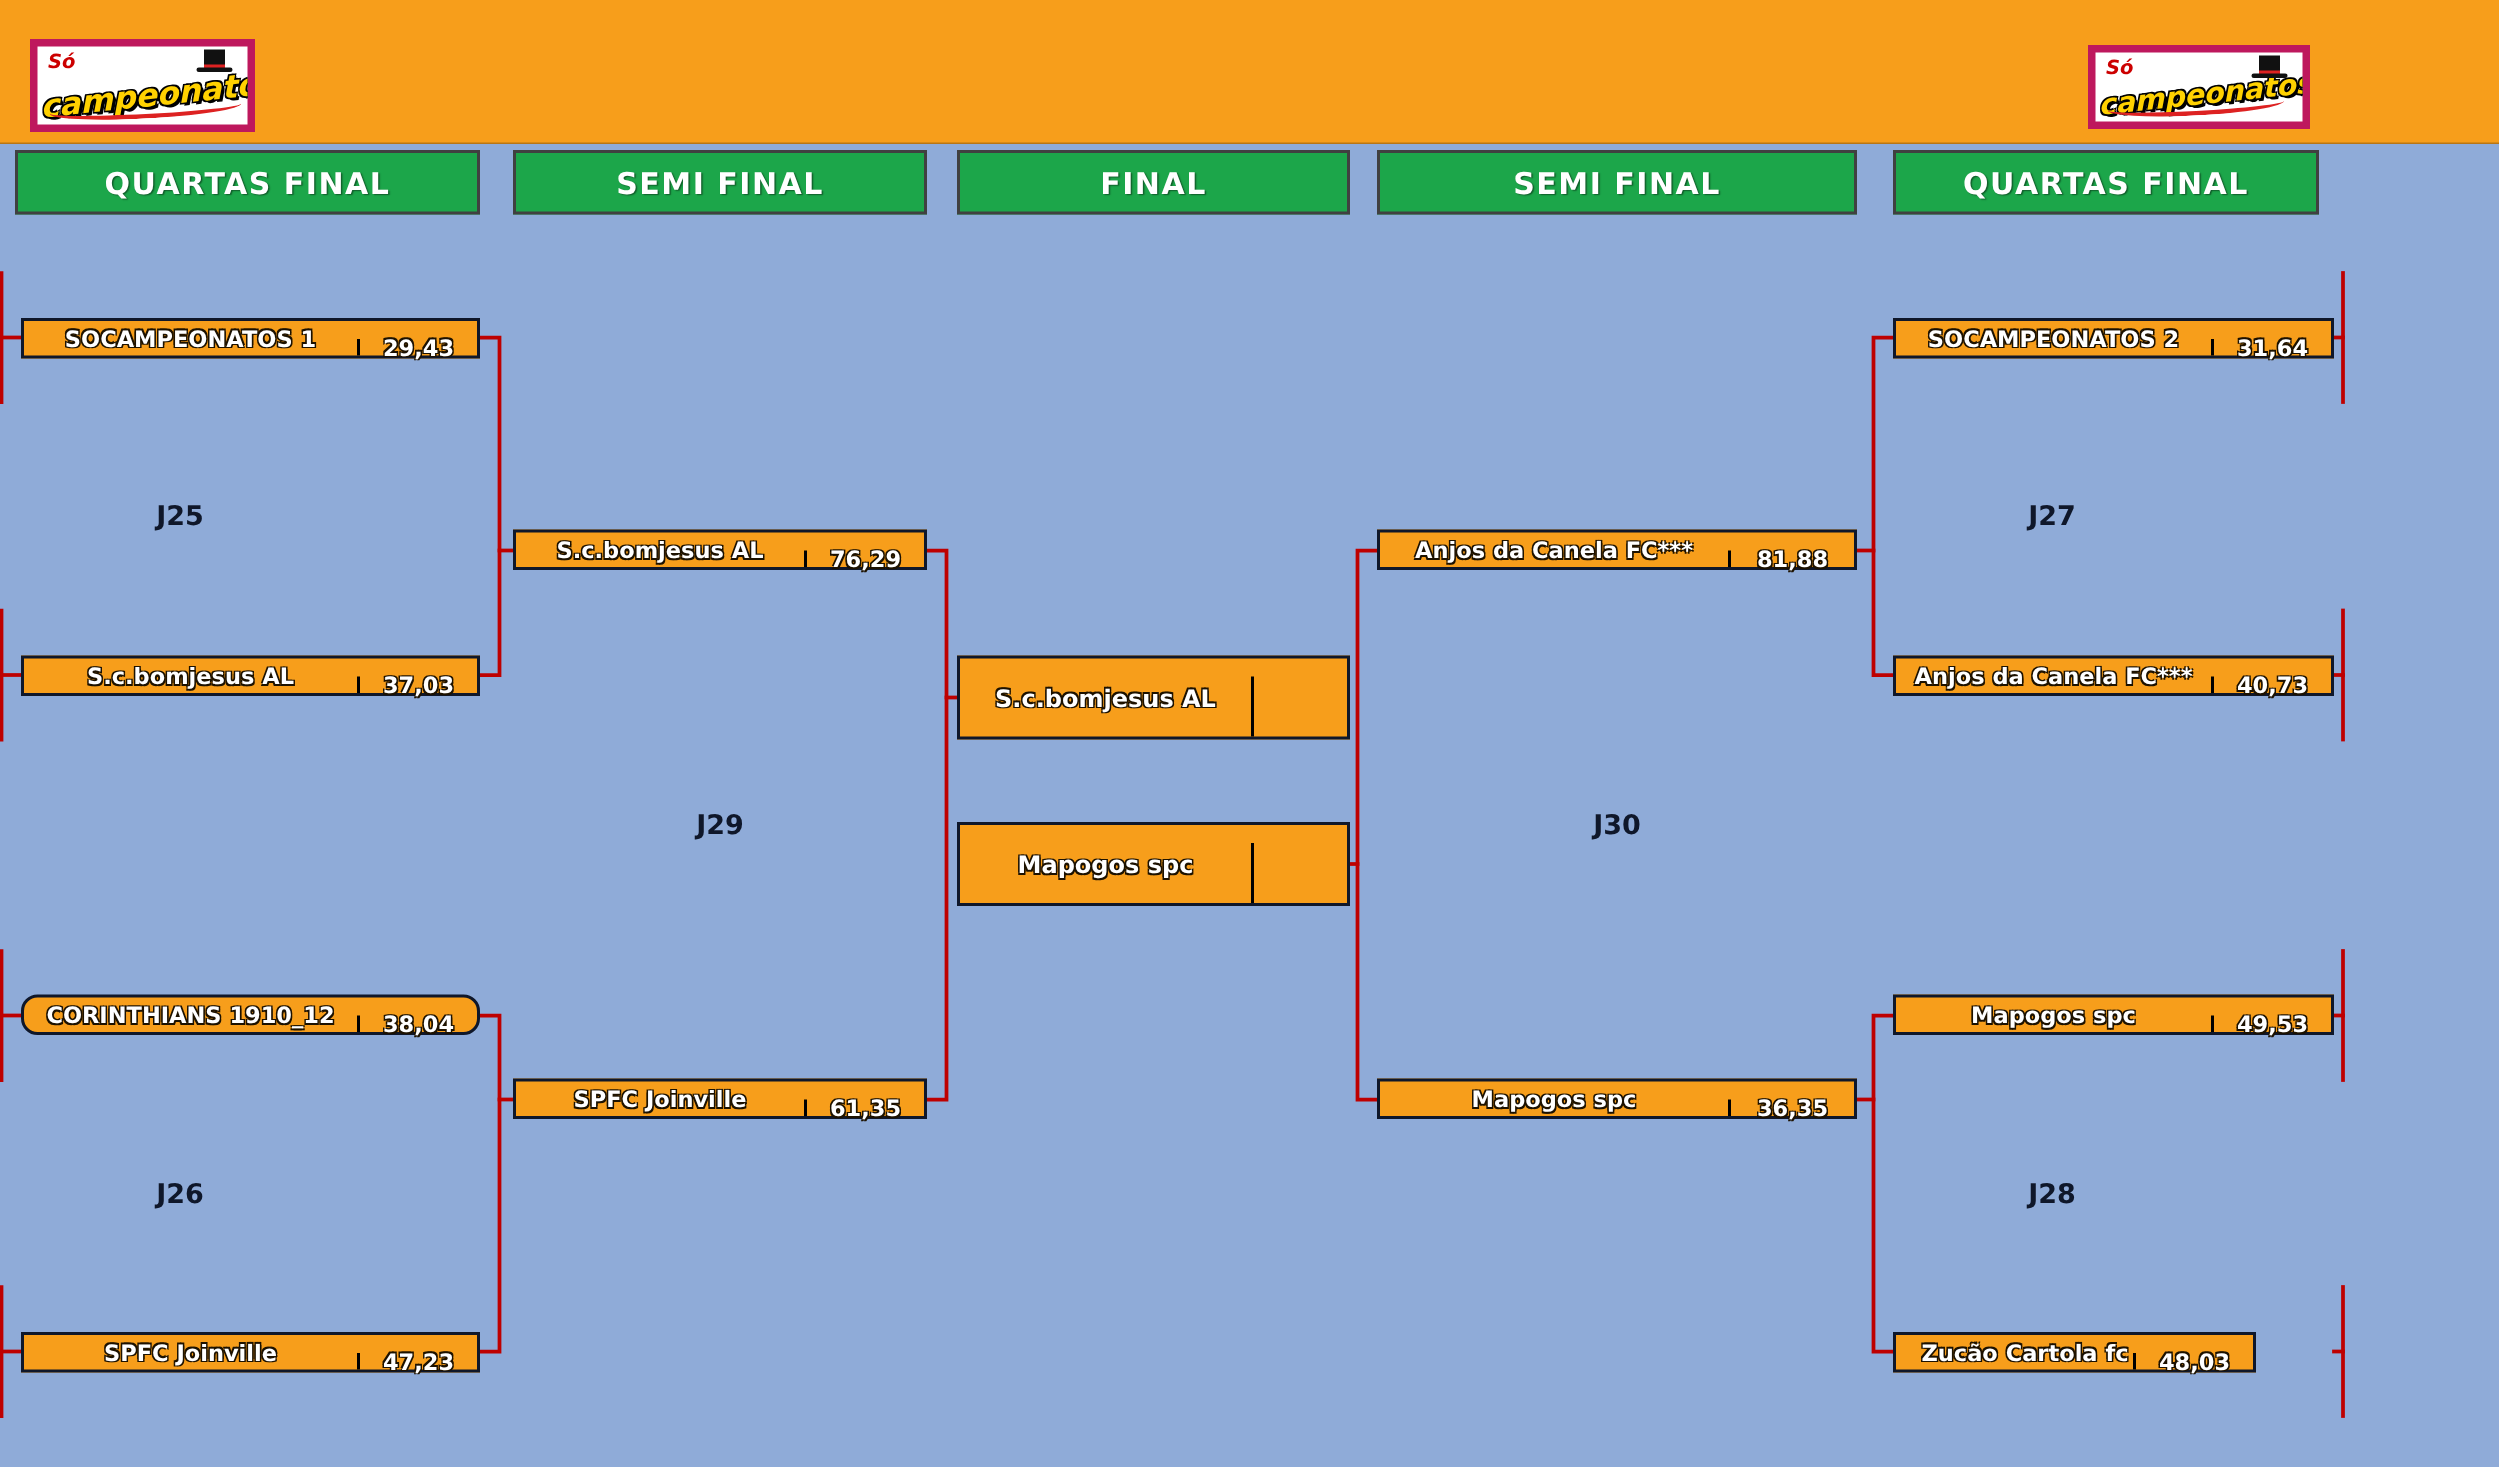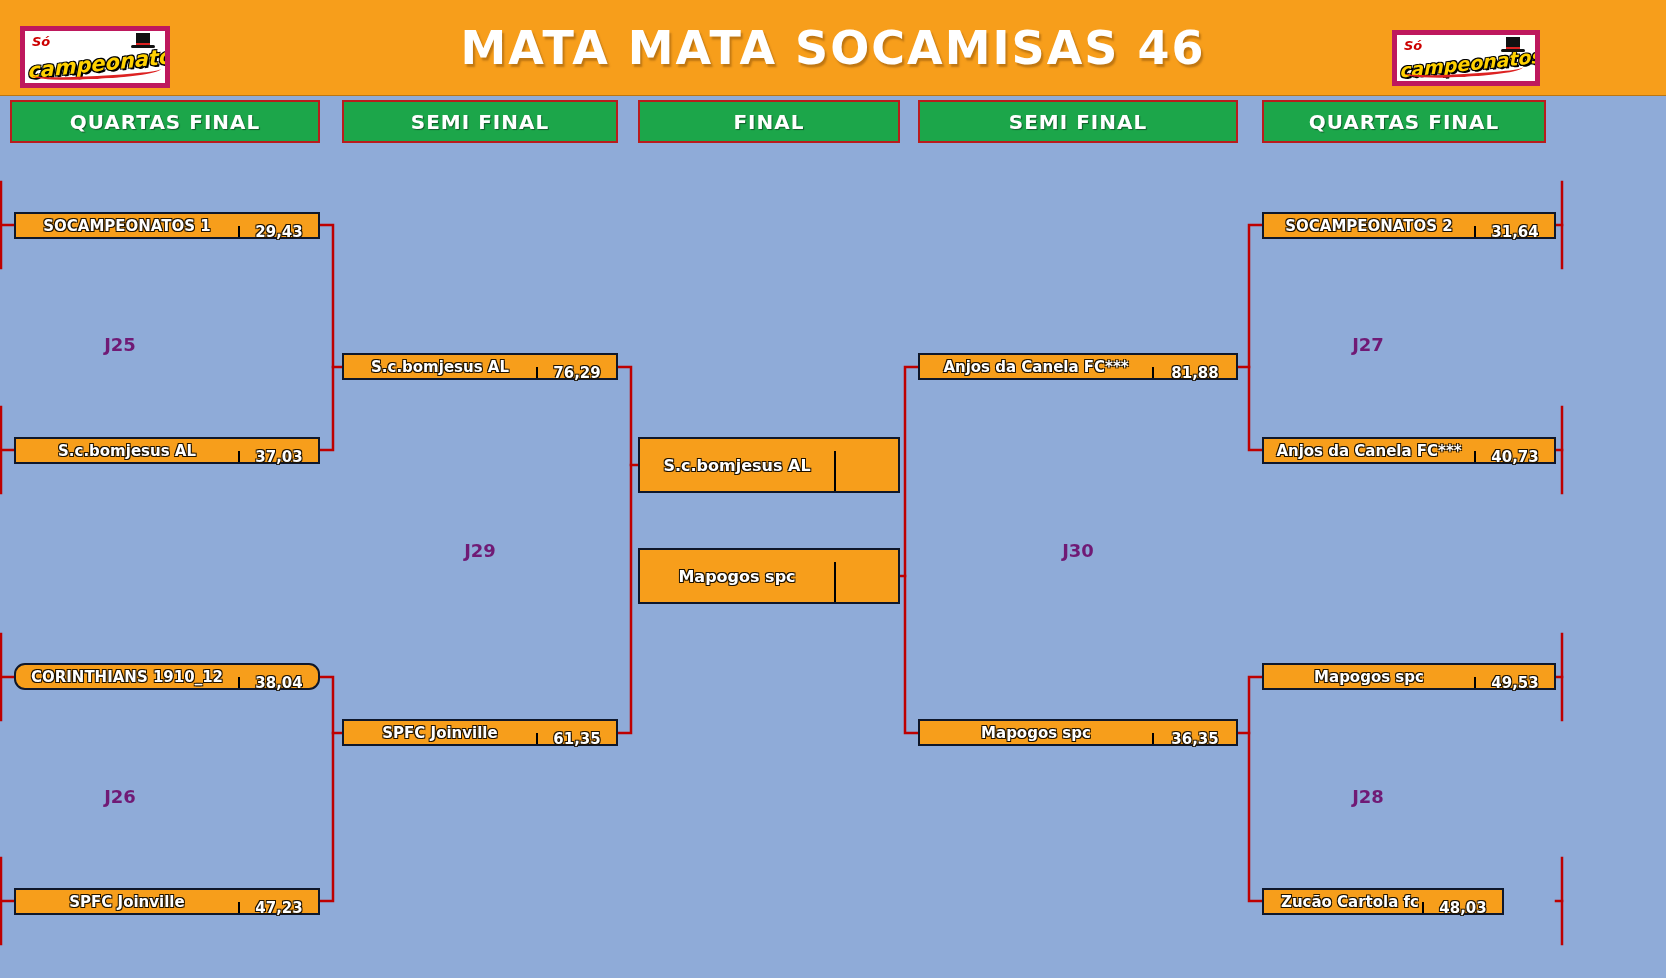--- a/index.html
+++ b/index.html
@@ -36,53 +36,52 @@
   .logo-hat::after  { content:""; position:absolute; left:0; bottom:0; width:24px; height:3px; background:#111; border-radius:2px; }
   .logo-swoosh {
     position:absolute; left:8px; bottom:4px; width:128px; height:8px;
     border-bottom:3px solid #d22; border-radius:0 0 60% 60%/0 0 100% 100%; transform:rotate(-3deg);
   }
   .logo-sm .logo-swoosh { width:118px; }
 
   
   .colhead {
     position:absolute; top:100px; height:43px;
-    background: var(--green, #1CA64A); border:2px solid #b91c1c;
+    background: var(--green, #1CA64A); border:2px solid #404040;
     color:#fff; font-weight:bold; font-size:20px; letter-spacing:1px;
     display:flex; align-items:center; justify-content:center; white-space:nowrap;
     text-shadow:1px 1px 1px rgba(0,0,0,.45);
   }
 
   
   .team {
     position:absolute; height:27px; display:flex;
     background: var(--orange, #F79E1B); border:2px solid #0f172a;
     color:#fff; font-weight:bold; font-size:15px;
   }
   .team .name { flex:1; display:flex; align-items:center; justify-content:center; padding:0 3px; white-space:nowrap; overflow:hidden; }
   .team .score { width:80px; border-left:2px solid #000; display:flex; align-items:center; justify-content:center;margin-top:12px; }
   .team.w84 .score { width:84px; }
   .team.final { height:56px; font-size:16px; }
   .team.final .score { width:64px; }
   .outlined { text-shadow:1px 1px 0 #1d1200,-1px 1px 0 #1d1200,1px -1px 0 #1d1200,-1px -1px 0 #1d1200; }
 
   
-  .jlabel { position:absolute; width:120px; text-align:center; color:#701a75; font-weight:bold; font-size:18px; }
+  .jlabel { position:absolute; width:120px; text-align:center; color:#0f172a; font-weight:bold; font-size:18px; }
 
   
   .lines { position:absolute; left:0; top:0; pointer-events:none; }
   .lines polyline { fill:none; stroke: var(--red, #BE0000); stroke-width:2.5; stroke-linecap:square; }
 </style>
 </head>
 <body>
 
 <div class="canvas" style="--bg: #8FABD8; --orange: #F79E1B; --green: #1CA64A; --red: #BE0000;">
 
   <div class="topbar">
-    <div class="title">MATA MATA SOCAMISAS 46</div>
 
     <div class="logo" style="left:20px; top:26px; width:150px; height:62px;">
       <span class="logo-so">Só</span>
       <span class="logo-main">campeonatos</span>
       <span class="logo-hat"></span>
       <span class="logo-swoosh"></span>
     </div>
 
     <div class="logo logo-sm" style="left:1392px; top:30px; width:148px; height:56px;">
       <span class="logo-so">Só</span>

